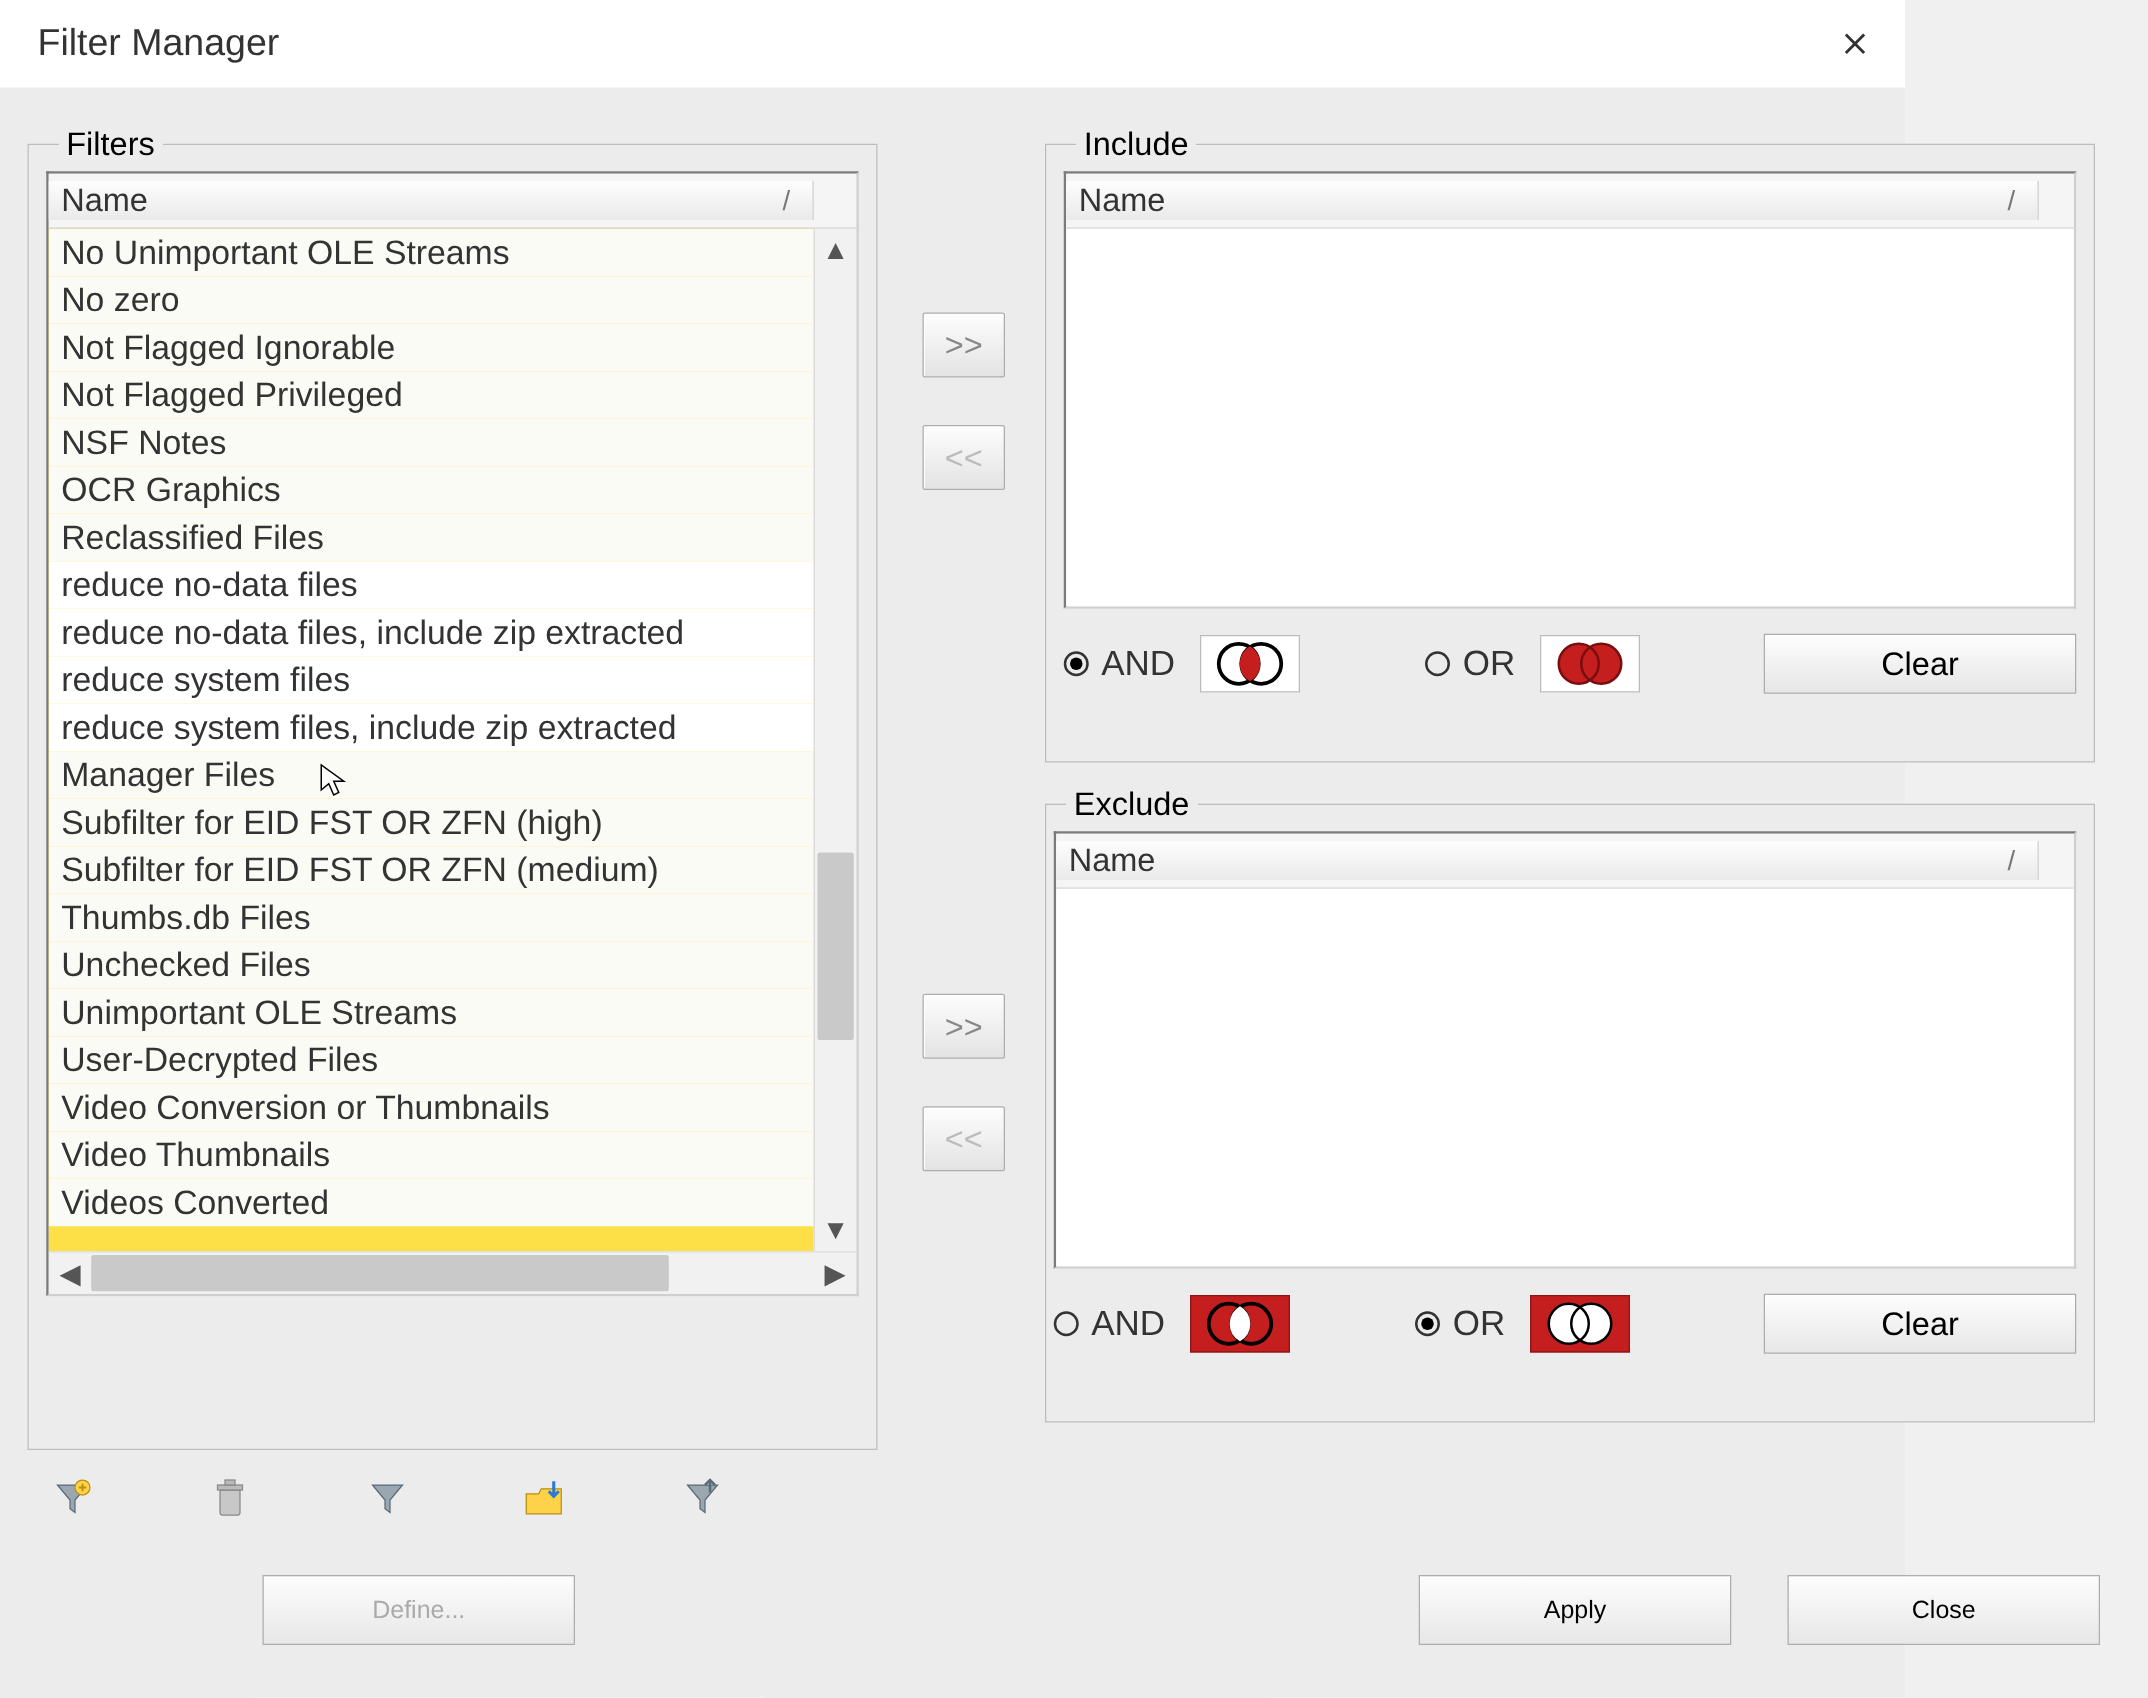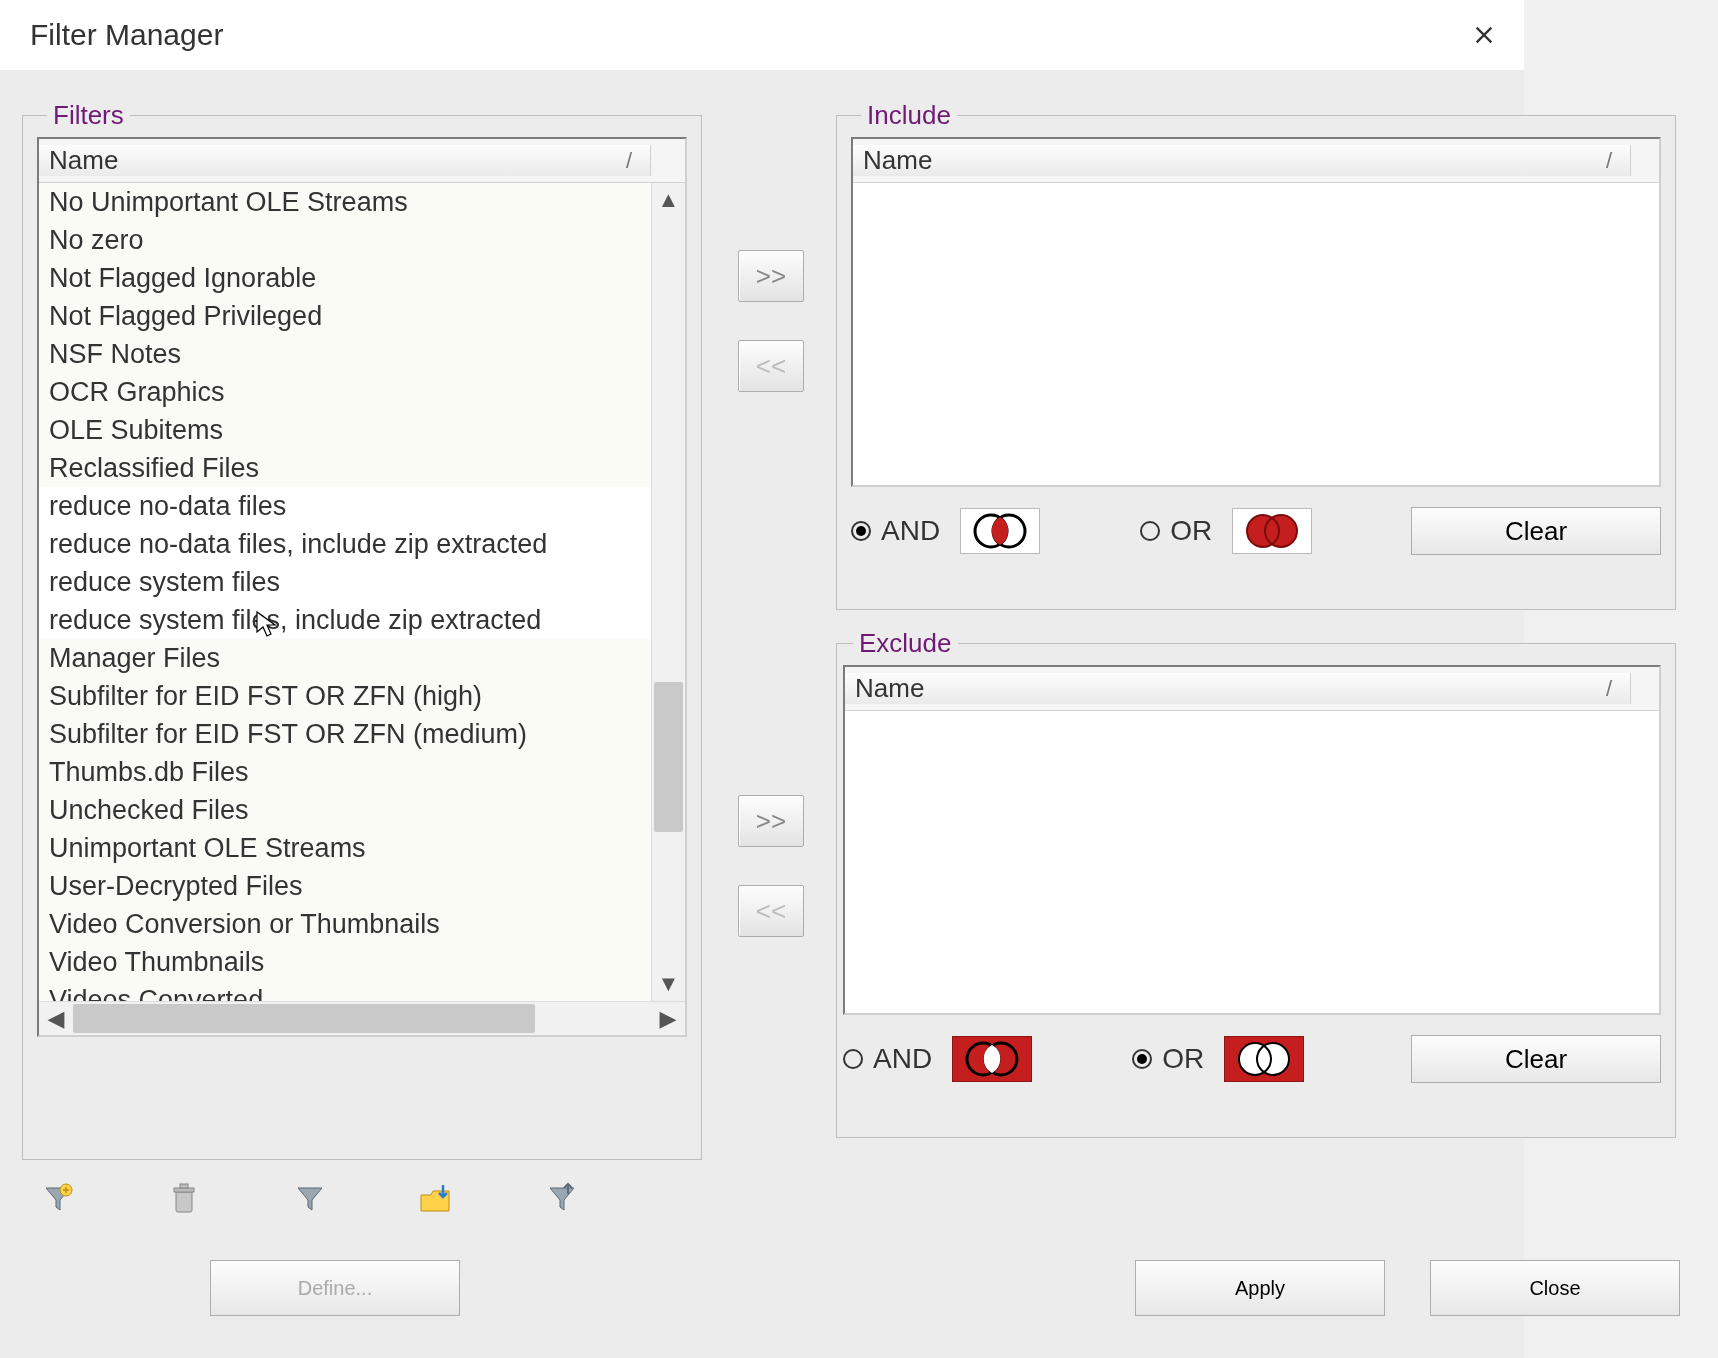--- a/index.html
+++ b/index.html
@@ -42,21 +42,21 @@
     top: 70px; left: 0; right: 0; bottom: 0;
     padding: 20px;
   }
   fieldset.group {
     border: 1px solid #bdbdbd;
     background: #ececec;
     margin: 0;
   }
   fieldset.group > legend {
     font-size: 26px;
-    color: #701a75;
+    color: #000000;
     padding: 0 6px;
     margin-left: 10px;
   }
   
   .filters-group {
     position: absolute;
     left: 22px; top: 30px;
     width: 680px; height: 1060px;
     padding: 6px 14px 14px 14px;
   }
@@ -279,21 +279,20 @@
           <div style="width:34px;background:linear-gradient(#fdfdfd,#eaeaea);"></div>
         </div>
         <div class="list-body-row">
           <div class="list-body" id="filters-body">
               <div class="filter-item">No Unimportant OLE Streams</div>
               <div class="filter-item">No zero</div>
               <div class="filter-item">Not Flagged Ignorable</div>
               <div class="filter-item">Not Flagged Privileged</div>
               <div class="filter-item">NSF Notes</div>
               <div class="filter-item">OCR Graphics</div>
-              <div class="filter-item">OLE Subitems</div>
               <div class="filter-item">Reclassified Files</div>
               <div class="filter-item alt">reduce no-data files</div>
               <div class="filter-item alt">reduce no-data files, include zip extracted</div>
               <div class="filter-item alt">reduce system files</div>
               <div class="filter-item alt">reduce system files, include zip extracted</div>
               <div class="filter-item">Manager Files</div>
               <div class="filter-item">Subfilter for EID FST OR ZFN (high)</div>
               <div class="filter-item">Subfilter for EID FST OR ZFN (medium)</div>
               <div class="filter-item">Thumbs.db Files</div>
               <div class="filter-item">Unchecked Files</div>

